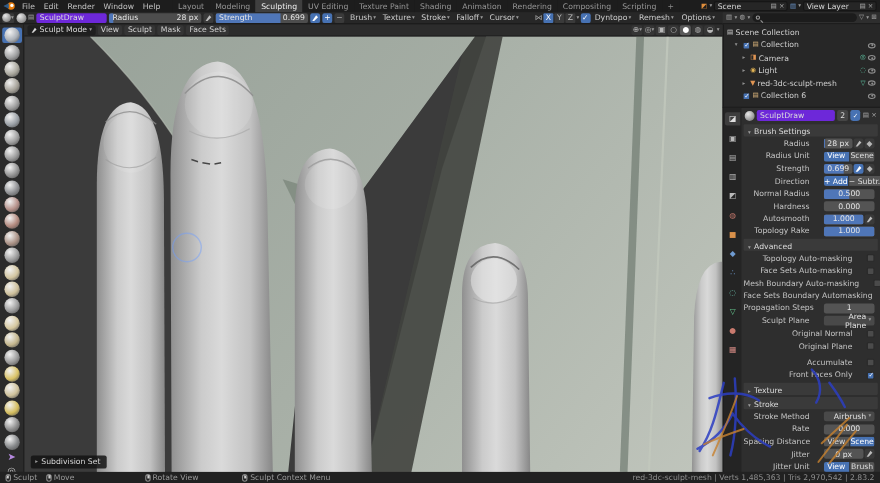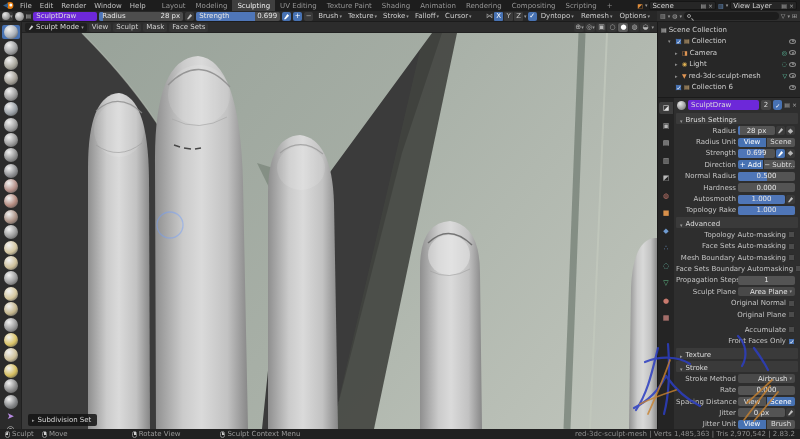--- a/index.html
+++ b/index.html
@@ -96,21 +96,21 @@
   .ptab { width:14px; height:12px; display:flex; align-items:center; justify-content:center;
     font-size:7px; border-radius:2px 0 0 2px; }
   .ptab.active { background:#3d3d3d; }
   #pbody { flex:1; display:flex; flex-direction:column; padding:2px 2px 0 2px; overflow:hidden; }
   .phead { height:12px; display:flex; align-items:center; gap:2px; padding:0 1px 2px 1px; }
   .phead .namefield { flex:1; height:10px; }
   .cntbtn { background:#454545; border-radius:2px; height:10px; padding:0 3px; display:flex;
     align-items:center; color:#ddd; }
   .shield { width:9px; height:10px; background:#4772b3; border-radius:2px 2px 3px 3px;
     display:flex; align-items:center; justify-content:center; color:#fff; font-size:6px; }
-  .prow { height:11.4px; display:flex; align-items:center; gap:2px; padding:0 3px 0 0; }
+  .prow { height:11.4px; display:flex; align-items:center; gap:13px; padding:0 3px 0 0; }
   .plabel { width:60px; text-align:right; color:#c4c4c4; white-space:nowrap; flex:0 0 auto; }
   .plabel.grow { flex:1; width:auto; }
   .pctrl { flex:1; display:flex; align-items:center; gap:1px; }
   .pctrl .slider { flex:1; height:9px; background:#545454; justify-content:center; }
   .pctrl .slider b { font-weight:normal; }
   .seg { flex:1; display:flex; height:9px; border-radius:2px; overflow:hidden; gap:1px; }
   .segbtn { flex:1; background:#545454; color:#dedede; display:flex; align-items:center;
     justify-content:center; white-space:nowrap; }
   .segbtn.active { background:#4772b3; color:#fff; }
   .dd { flex:1; height:9px; background:#494949; border-radius:2px; display:flex;

